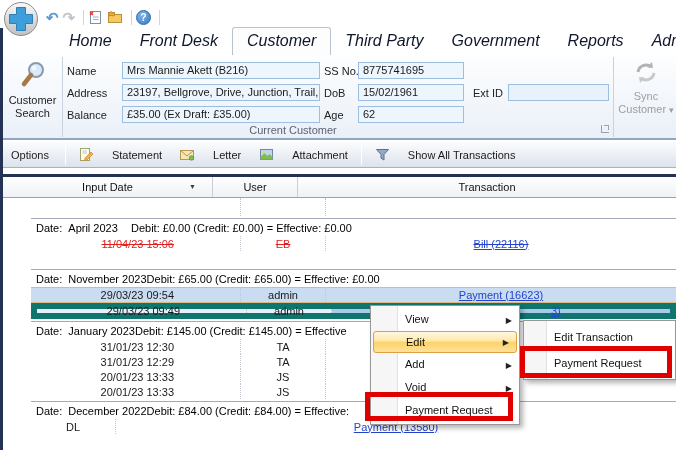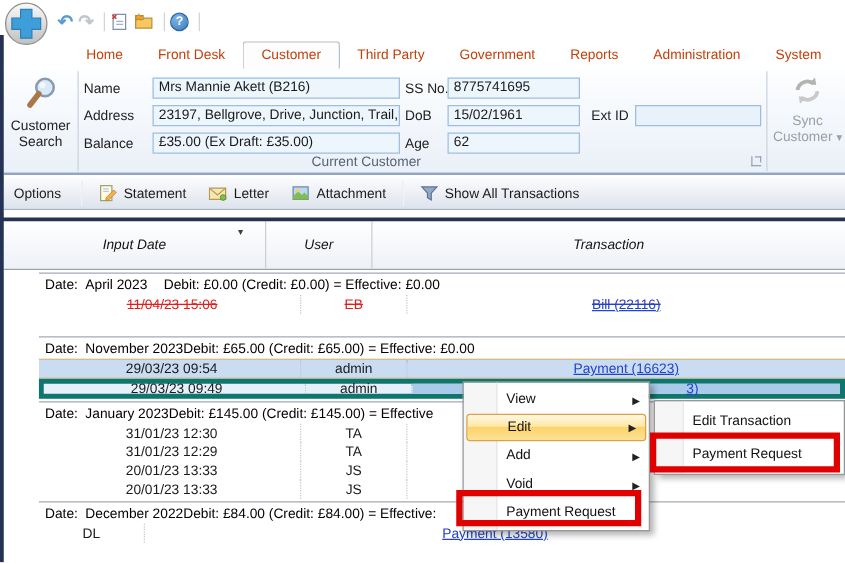--- a/index.html
+++ b/index.html
@@ -18,21 +18,21 @@
   .qat > * { margin-right:4px; }
   .qat .sep { width:1px; height:15px; background:#d4d4d4; margin:0 4px; }
   .glyph-undo { font-size:15px; color:#5b9bd5; line-height:15px; font-weight:bold; }
   .glyph-redo { font-size:15px; color:#bfc5cd; line-height:15px; font-weight:bold; }
   .help-badge { width:15px; height:15px; border-radius:50%; color:#fff; font-weight:bold; font-size:10px;
     display:flex; align-items:center; justify-content:center;
     background: radial-gradient(circle at 35% 30%, #7db4e8, #3a7cc4); border:1px solid #2f66a0; }
 
   
   .tabs { position:absolute; left:55px; top:31px; height:24px; display:flex; align-items:flex-end; z-index:10; }
-  .tab { padding:4px 14px 5px; font-size:11px; color:#c2410c; white-space:nowrap; cursor:default; }
+  .tab { padding:4px 14px 5px; font-size:16px; color:#0f172a; white-space:nowrap; cursor:default;font-style:italic; }
   .tab.active { background:#fdfdfe; border:1px solid #b9c2cf; border-bottom:none; border-radius:3px 3px 0 0; }
 
   
   .ribbon { position:absolute; left:3px; top:55px; right:0; height:85px;
     background:linear-gradient(#fdfeff,#eaf0f8); border-bottom:2px solid #93a6c1; }
   .cs-block { position:absolute; left:2px; top:3px; width:55px; height:78px; text-align:center; }
   .cs-block .cs-label { margin-top:2px; line-height:13px; color:#222; }
   .cs-sep { position:absolute; left:59px; top:2px; width:1px; height:80px; background:#c9d3e0; }
   .f-label { position:absolute; color:#222; white-space:nowrap; }
   .f-box { position:absolute; height:17px; background:#edf5fd; border:1px solid #9dbede;
@@ -44,26 +44,26 @@
   .sync-sep { position:absolute; left:610px; top:2px; width:1px; height:80px; background:#c9d3e0; }
   .sync-block { position:absolute; left:612px; top:3px; width:62px; height:78px; text-align:center; color:#9aa0a8; }
   .sync-block .sync-label { line-height:13px; margin-top:1px; }
 
   
   .optbar { position:absolute; left:3px; top:142px; right:0; height:26px;
     background:linear-gradient(#fbfcfd,#dde3ec); border-bottom:1px solid #a9b2c0;
     display:flex; align-items:center; z-index:5; }
   .opt-label { padding:0 12px 0 8px; color:#222;text-align:right; }
   .optbar .vsep { width:1px; height:20px; background:#b9c0cb; border-right:1px solid #fff; margin:0 4px; }
-  .opt-btn { display:flex; align-items:center; gap:5px; padding:0 9px; height:22px; border-radius:2px; }
+  .opt-btn { display:flex; align-items:center; gap:18px; padding:0 9px; height:22px; border-radius:2px; }
   .opt-btn .icon { display:flex; }
 
   
-  .ghead { position:absolute; left:3px; top:177px; right:0; height:39px; display:flex;
-    background:linear-gradient(#ffffff,#eef1f6); border-bottom:1px solid #9aa2af; z-index:4;font-style:italic; }
+  .ghead { position:absolute; left:3px; top:177px; right:0; height:21px; display:flex;
+    background:linear-gradient(#ffffff,#eef1f6); border-bottom:1px solid #9aa2af; z-index:4; }
   .gh { border-right:1px solid #c9cfd9; display:flex; align-items:center; justify-content:center; position:relative; color:#111; }
   .gh-date { width:210px; } .gh-user { width:85px; } .gh-trans { flex:1; border-right:none; }
   .sort-arrow { position:absolute; right:16px; top:6px; font-size:7px; color:#3a3f46; }
 
   .gbody { position:absolute; left:3px; top:198px; right:0; bottom:0; background:#fff; overflow:hidden; z-index:3;margin-left:28px; }
   .grow { display:flex; height:15px; }
   .grow .cd { width:210px; display:flex; align-items:center; justify-content:flex-end;
     padding-right:66px; border-right:1px dotted #c3c7cd; white-space:nowrap; }
   .grow .cu { width:85px; display:flex; align-items:center; justify-content:center; border-right:1px dotted #c3c7cd; }
   .grow .ct { flex:1; display:flex; align-items:center; justify-content:center; position:relative; }
@@ -71,21 +71,21 @@
   .blankrow { height:16px; background:#fff; }
   .grouprow { height:18px; margin-top:2px; border-top:1px solid #a3abb8; display:flex; align-items:center; padding-left:5px; color:#000; }
   .gleft { display:inline-flex; gap:6px; min-width:95px; }
   .gsum { white-space:nowrap; }
 
   .tlink { color:#2244cc; text-decoration:underline; cursor:pointer; white-space:nowrap; }
   .voided .cd, .voided .cu { color:#e02020; text-decoration:line-through; }
   .vstrike { color:#e02020; text-decoration:line-through; }
   .vstrike .vlink { color:#2244cc; text-decoration:underline line-through; }
   .selected { height:16px; background:#c9dcf1; border-top:1px solid #d9bc85; border-bottom:1px solid #d9bc85; }
-  .focused { height:16px; background:#e7f0fa; border:4px solid #0f766e; }
+  .focused { height:16px; background:#e7f0fa; border:6px solid #0f766e; }
   .focused .ct { background:#a9cbe9; }
   .frag { position:absolute; left:219px; top:0; height:100%; display:flex; align-items:center; }
 
   
   .cmenu { position:absolute; left:370px; top:305px; width:150px; padding:2px 0;
     background:linear-gradient(to right, #f6f6f6 26px, #fff 26px);
     border:1px solid #979797; box-shadow:3px 3px 5px rgba(0,0,0,.3); z-index:50; }
   .cmenu::before { content:""; position:absolute; left:26px; top:0; bottom:0; width:1px; background:#e2e2e2; }
   .mi { position:relative; height:23px; line-height:23px; padding-left:34px; font-size:11px; color:#111; cursor:default; }
   .mi .arr { position:absolute; right:7px; top:1px; font-size:8px; color:#222; }

